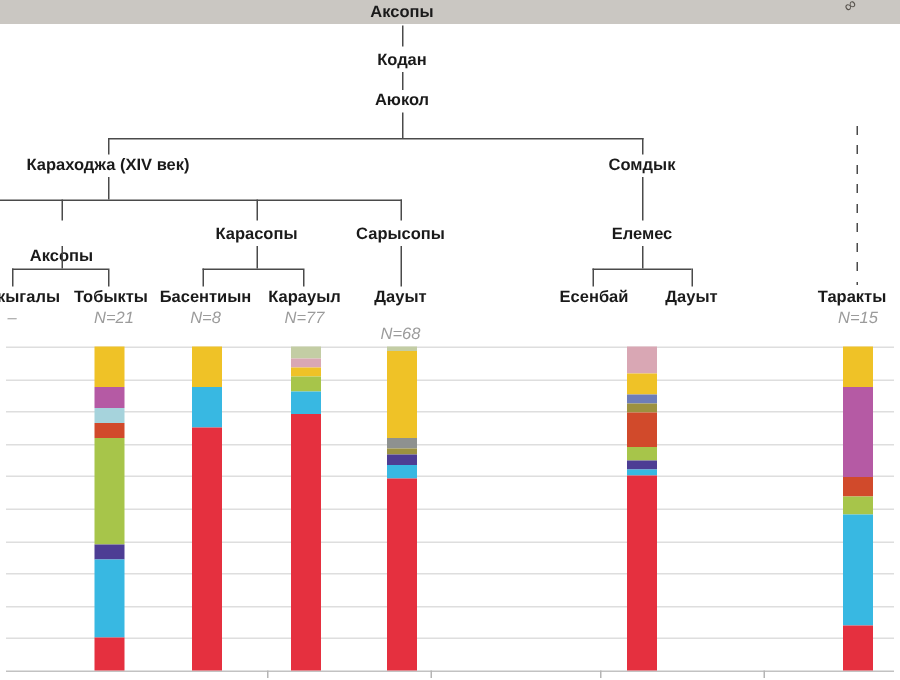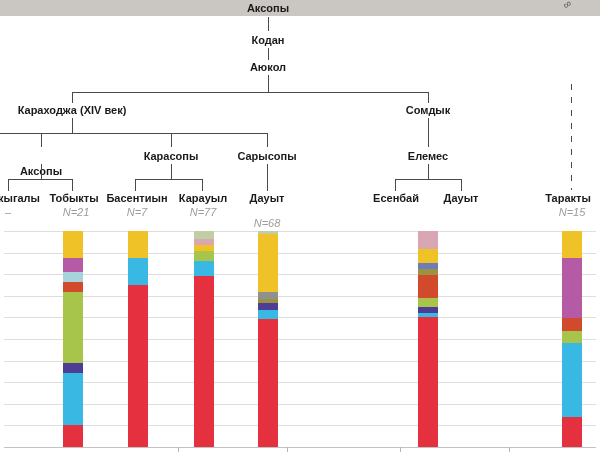--- a/index.html
+++ b/index.html
@@ -48,21 +48,21 @@
   <div class="node" style="left:74px;top:192px;">Тобыкты</div>
   <div class="node" style="left:137px;top:192px;">Басентиын</div>
   <div class="node" style="left:203px;top:192px;">Карауыл</div>
   <div class="node" style="left:267px;top:192px;">Дауыт</div>
   <div class="node" style="left:396px;top:192px;">Есенбай</div>
   <div class="node" style="left:461px;top:192px;">Дауыт</div>
   <div class="node" style="left:568px;top:192px;">Таракты</div>
 
   <div class="nlab" style="left:8px;top:206px;">–</div>
   <div class="nlab" style="left:76px;top:206px;">N=21</div>
-  <div class="nlab" style="left:137px;top:206px;">N=7</div>
+  <div class="nlab" style="left:137px;top:206px;">N=8</div>
   <div class="nlab" style="left:203px;top:206px;">N=77</div>
   <div class="nlab" style="left:267px;top:217px;">N=68</div>
   <div class="nlab" style="left:572px;top:206px;">N=15</div>
 
   <div class="vl" style="left:268px;top:17px;height:14px;"></div>
   <div class="vl" style="left:268px;top:48px;height:12px;"></div>
   <div class="vl" style="left:268px;top:75px;height:17px;"></div>
   <div class="hl" style="left:72px;top:92px;width:357px;"></div>
   <div class="vl" style="left:72px;top:92px;height:11px;"></div>
   <div class="vl" style="left:428px;top:92px;height:11px;"></div>

